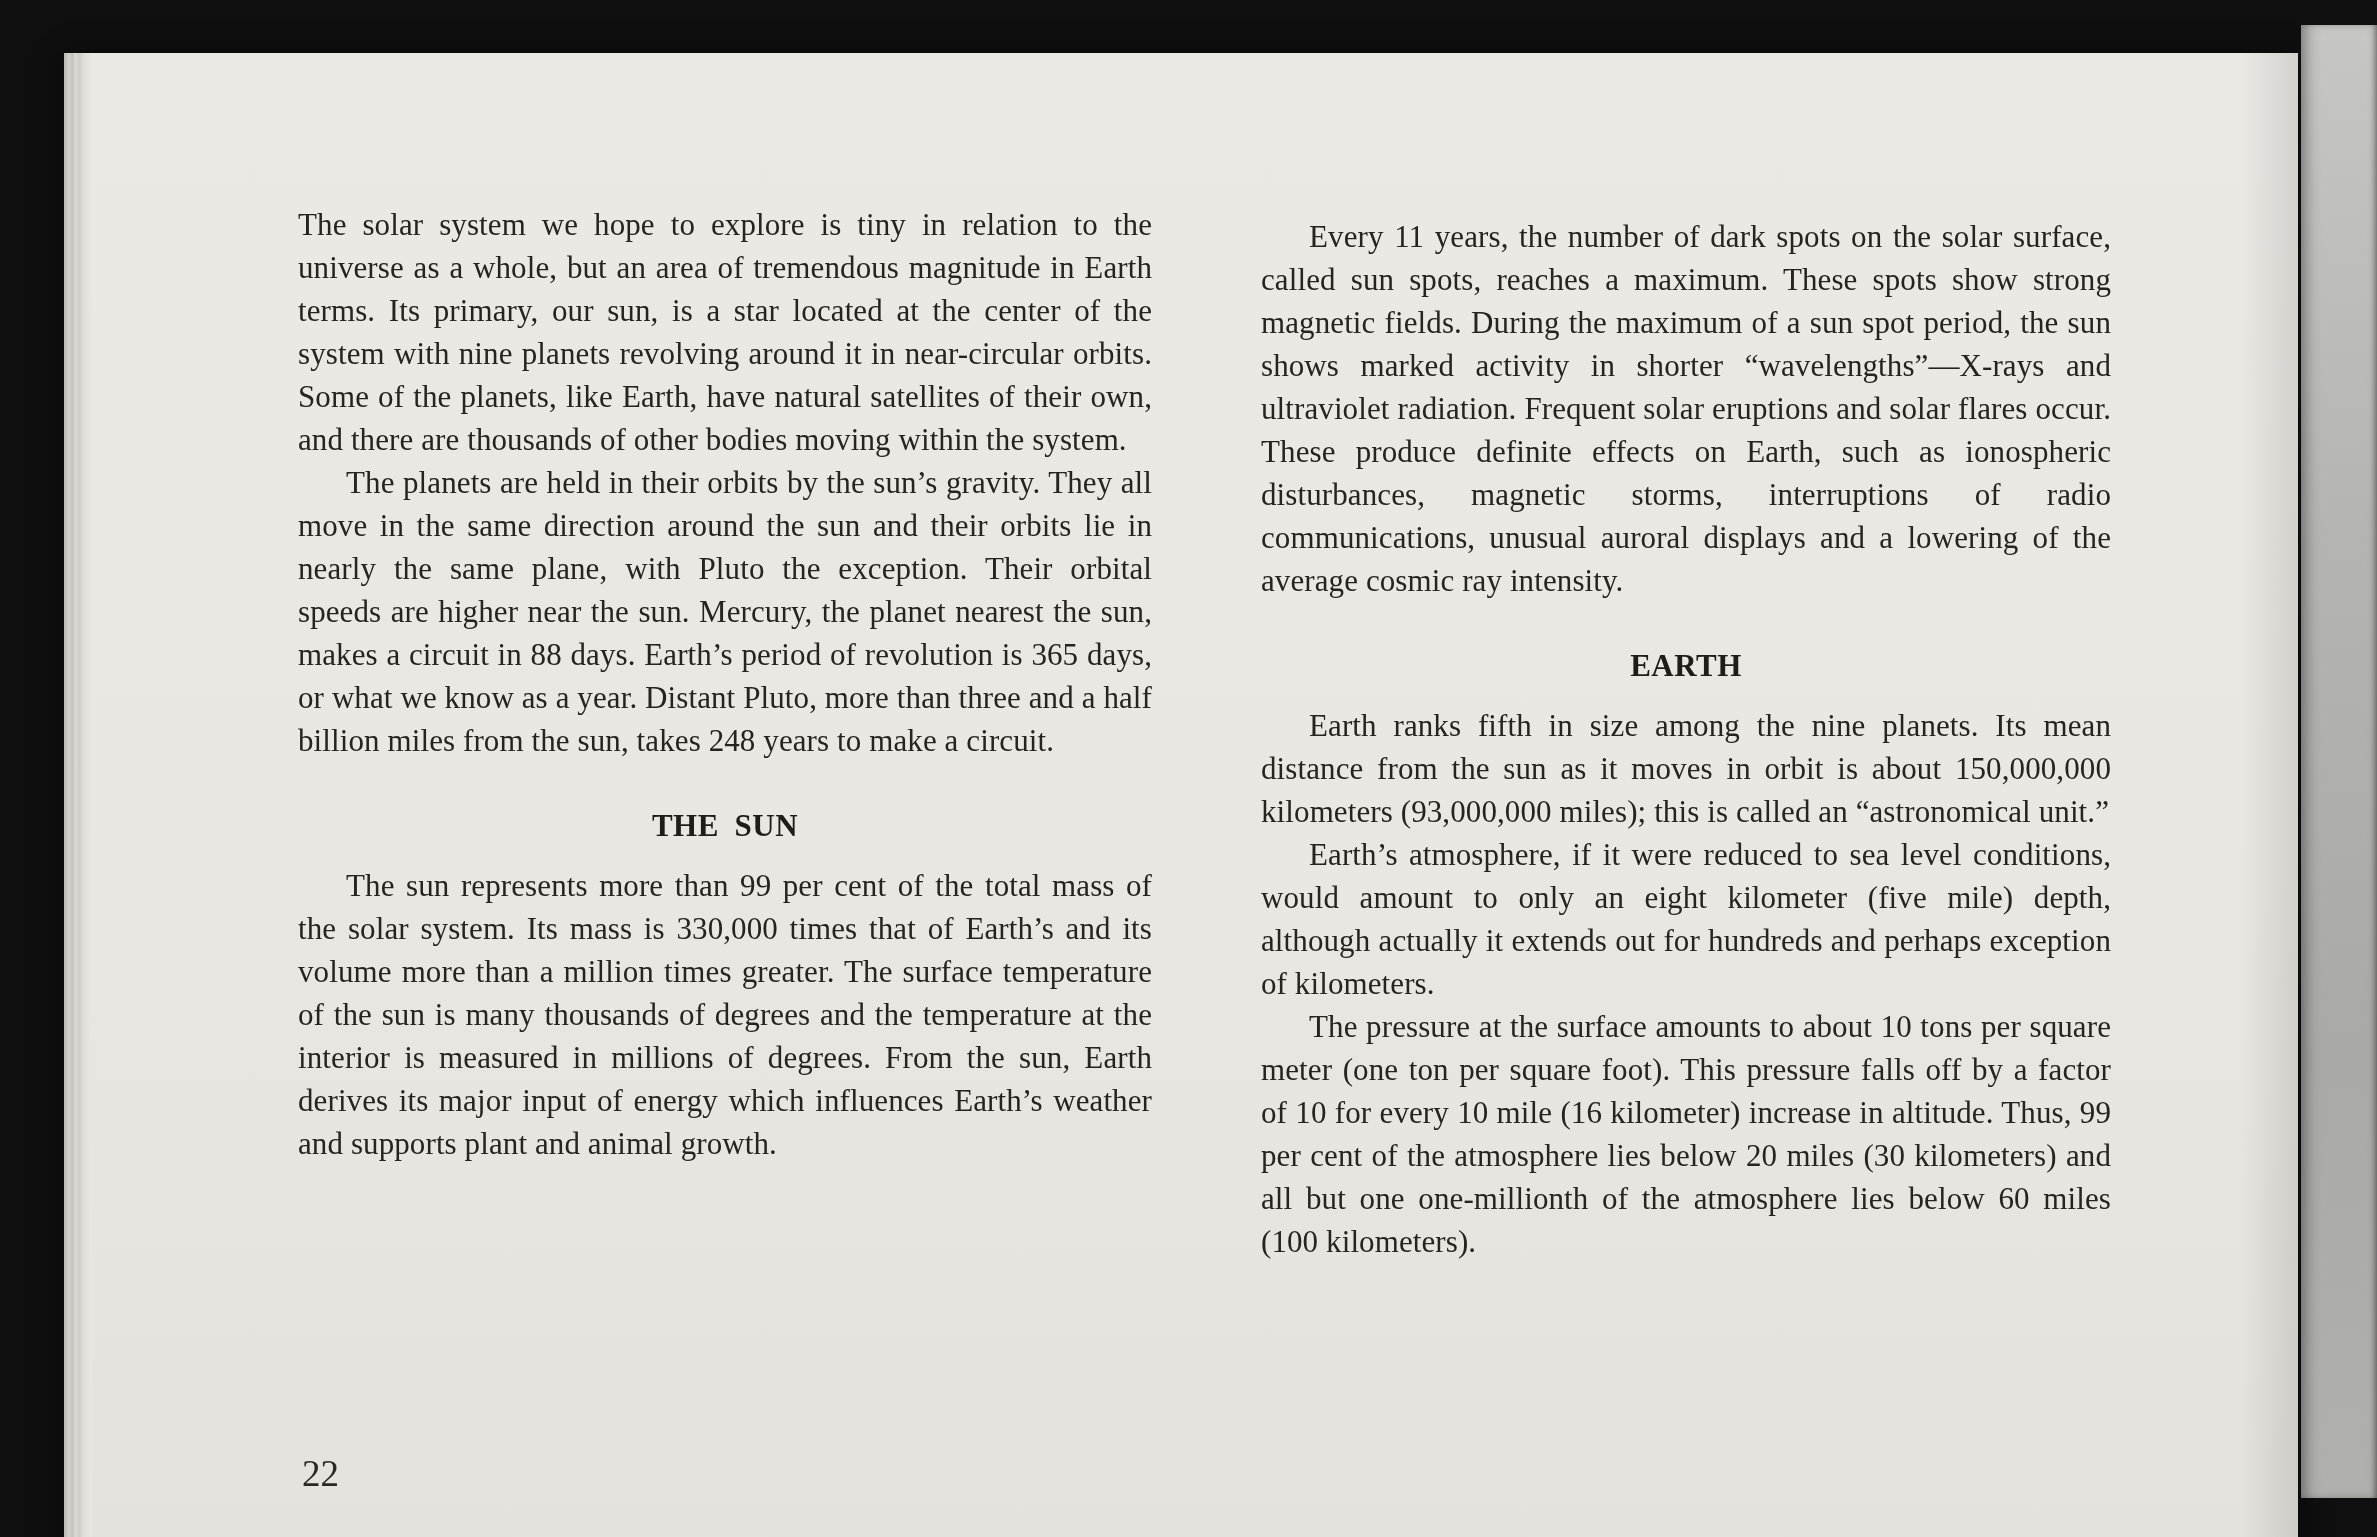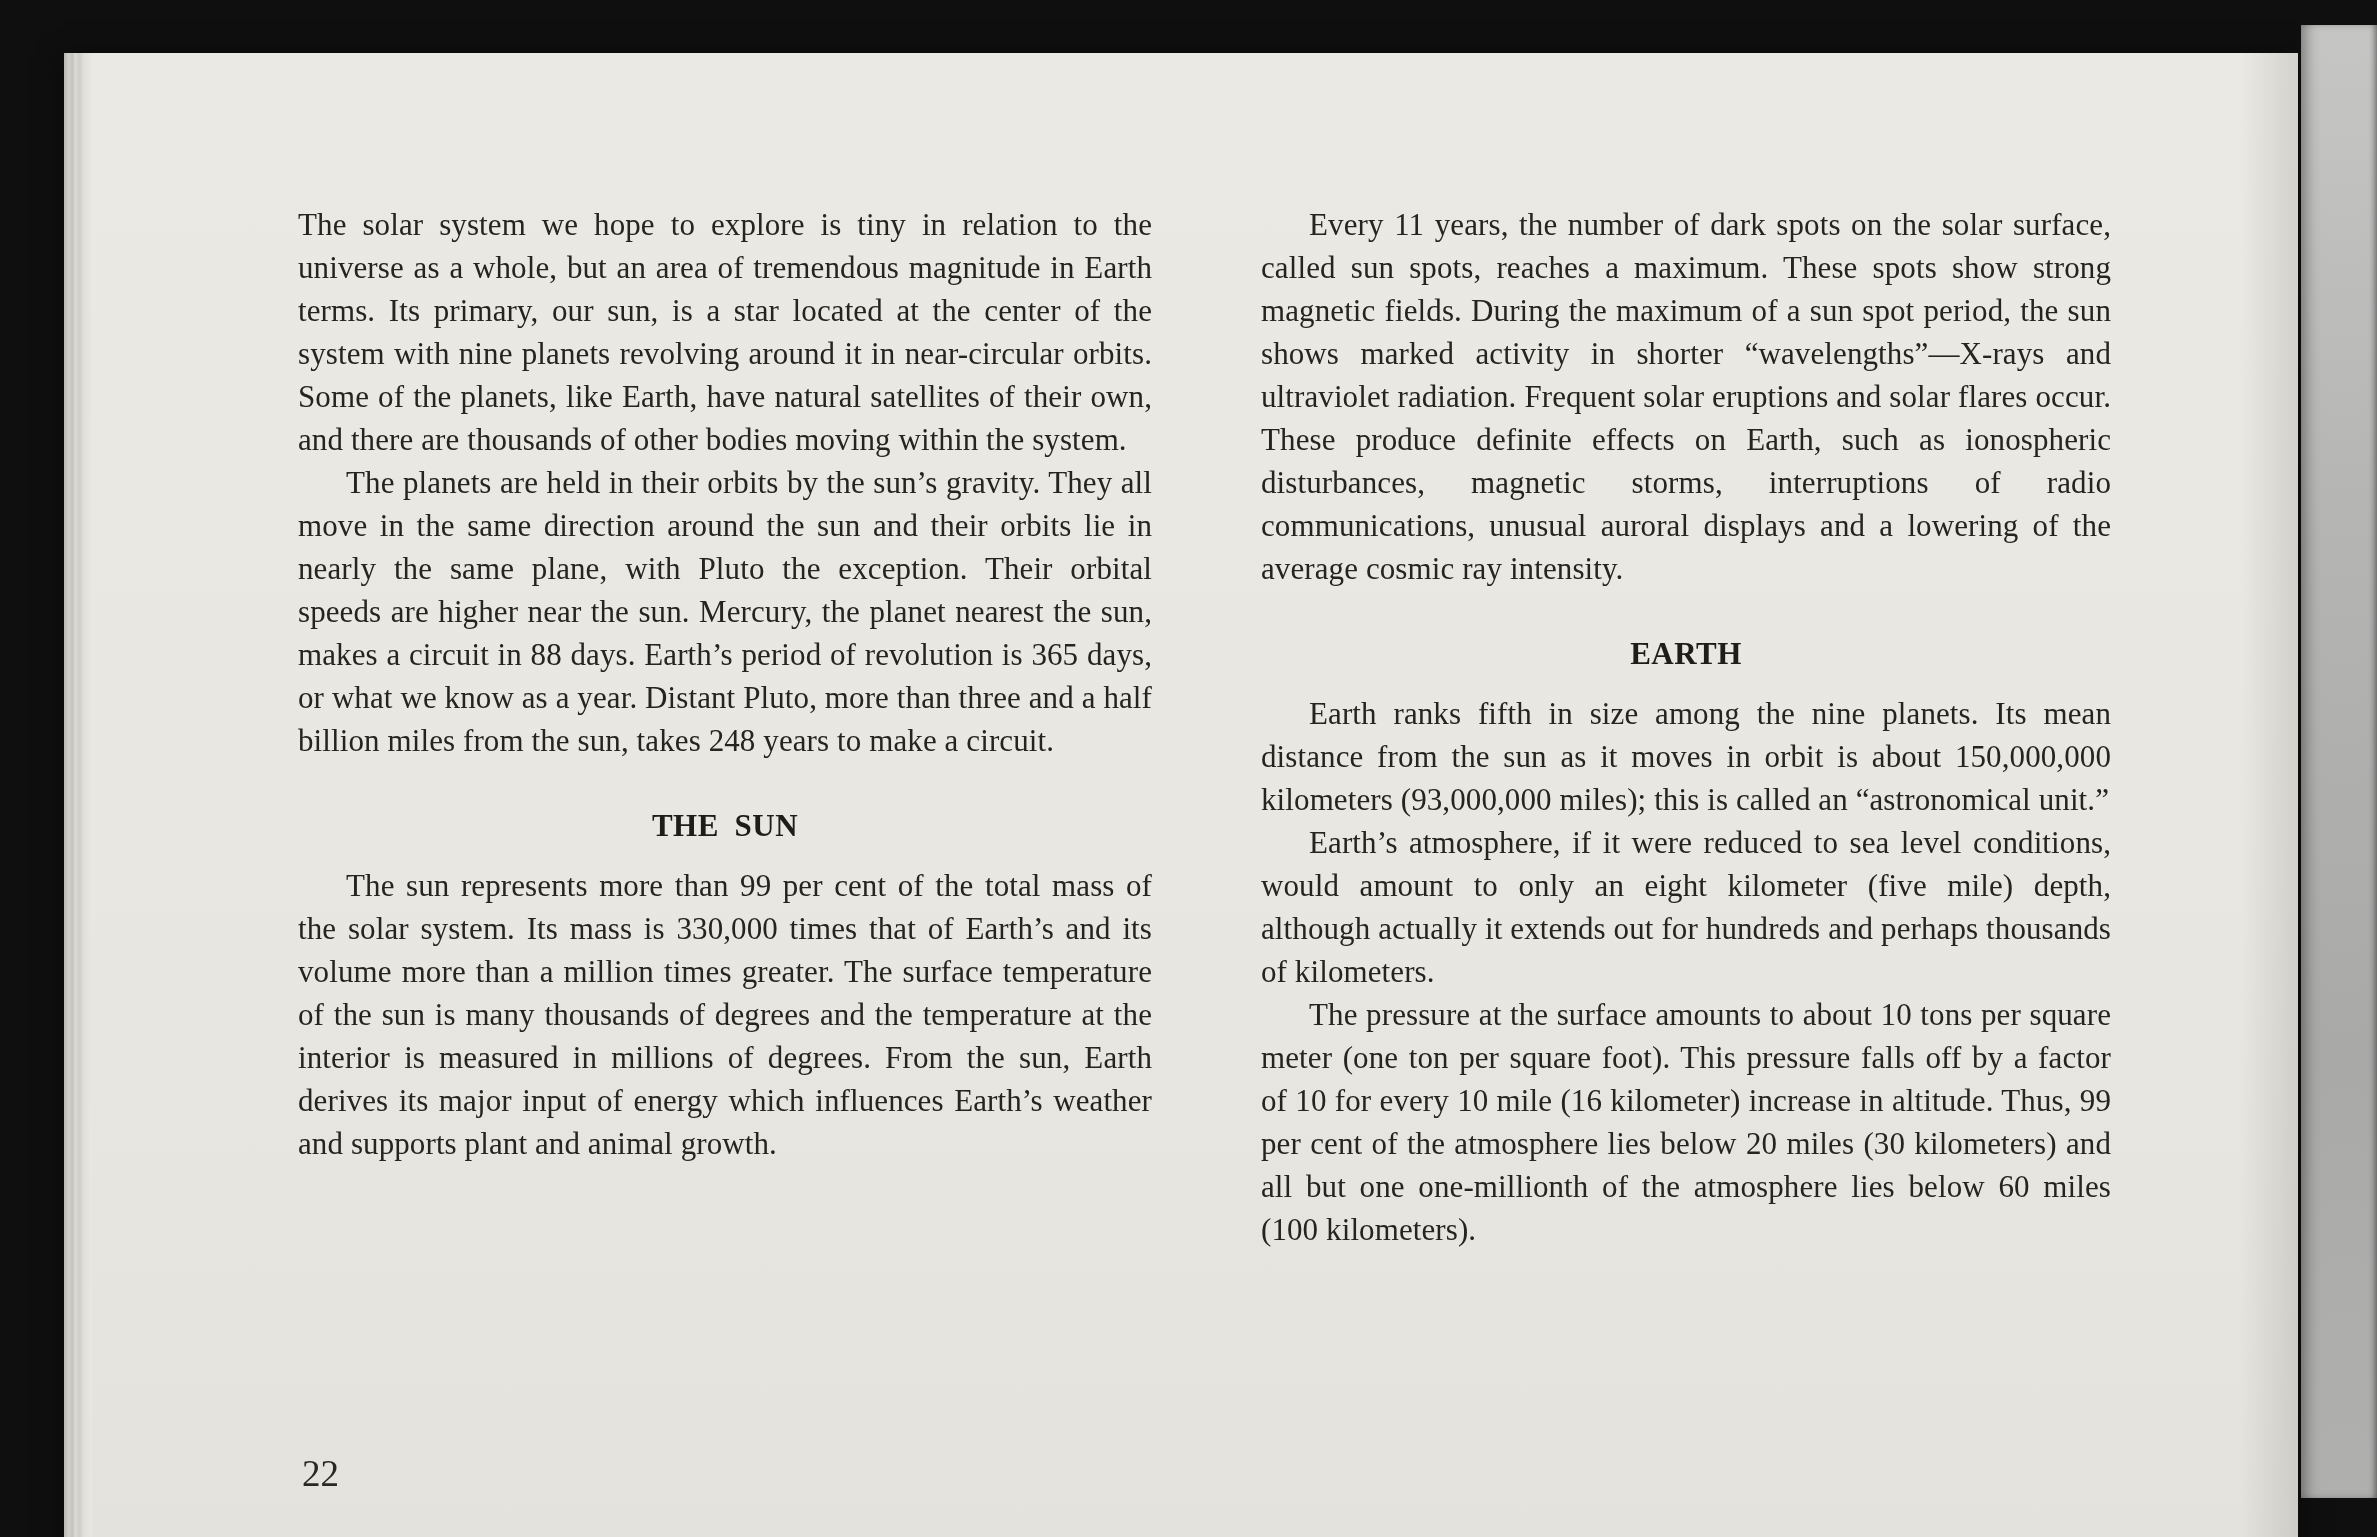--- a/index.html
+++ b/index.html
@@ -76,21 +76,21 @@
     display: flex;
     padding: 150px 0 0 234px;
     gap: 109px;
     box-sizing: border-box;
   }
 
   .col {
     color: #26241f;
   }
   .col-left  { width: 854px; }
-  .col-right { width: 850px; }
+  .col-right { width: 850px; margin-top: 12px; }
 
   .col p {
     margin: 0;
     font-size: 31px;
     line-height: 43px;
     text-align: justify;
     text-indent: 1.55em;
     letter-spacing: 0.1px;
   }
   .col p.no-indent {
@@ -130,21 +130,21 @@
         <p class="no-indent">The solar system we hope to explore is tiny in relation to the universe as a whole, but an area of tremendous magnitude in Earth terms. Its primary, our sun, is a star located at the center of the system with nine planets revolving around it in near-circular orbits. Some of the planets, like Earth, have natural satellites of their own, and there are thousands of other bodies moving within the system.</p>
         <p>The planets are held in their orbits by the sun’s gravity. They all move in the same direction around the sun and their orbits lie in nearly the same plane, with Pluto the exception. Their orbital speeds are higher near the sun. Mercury, the planet nearest the sun, makes a circuit in 88 days. Earth’s period of revolution is 365 days, or what we know as a year. Distant Pluto, more than three and a half billion miles from the sun, takes 248 years to make a circuit.</p>
         <h2>THE SUN</h2>
         <p>The sun represents more than 99 per cent of the total mass of the solar system. Its mass is 330,000 times that of Earth’s and its volume more than a million times greater. The surface temperature of the sun is many thousands of degrees and the temperature at the interior is measured in millions of degrees. From the sun, Earth derives its major input of energy which influences Earth’s weather and supports plant and animal growth.</p>
       </div>
 
       <div class="col col-right">
         <p>Every 11 years, the number of dark spots on the solar surface, called sun spots, reaches a maximum. These spots show strong magnetic fields. During the maximum of a sun spot period, the sun shows marked activity in shorter “wavelengths”—X-rays and ultraviolet radiation. Frequent solar eruptions and solar flares occur. These produce definite effects on Earth, such as ionospheric disturbances, magnetic storms, interruptions of radio communications, unusual auroral displays and a lowering of the average cosmic ray intensity.</p>
         <h2>EARTH</h2>
         <p>Earth ranks fifth in size among the nine planets. Its mean distance from the sun as it moves in orbit is about 150,000,000 kilometers (93,000,000 miles); this is called an “astronomical unit.”</p>
-        <p>Earth’s atmosphere, if it were reduced to sea level conditions, would amount to only an eight kilometer (five mile) depth, although actually it extends out for hundreds and perhaps thousands of kilometers.</p>
+        <p>Earth’s atmosphere, if it were reduced to sea level conditions, would amount to only an eight kilometer (five mile) depth, although actually it extends out for hundreds and perhaps exception of kilometers.</p>
         <p>The pressure at the surface amounts to about 10 tons per square meter (one ton per square foot). This pressure falls off by a factor of 10 for every 10 mile (16 kilometer) increase in altitude. Thus, 99 per cent of the atmosphere lies below 20 miles (30 kilometers) and all but one one-millionth of the atmosphere lies below 60 miles (100 kilometers).</p>
       </div>
 
     </div>
 
     <div class="page-number">22</div>
   </div>
 
   <div class="gutter-strip"></div>
 

